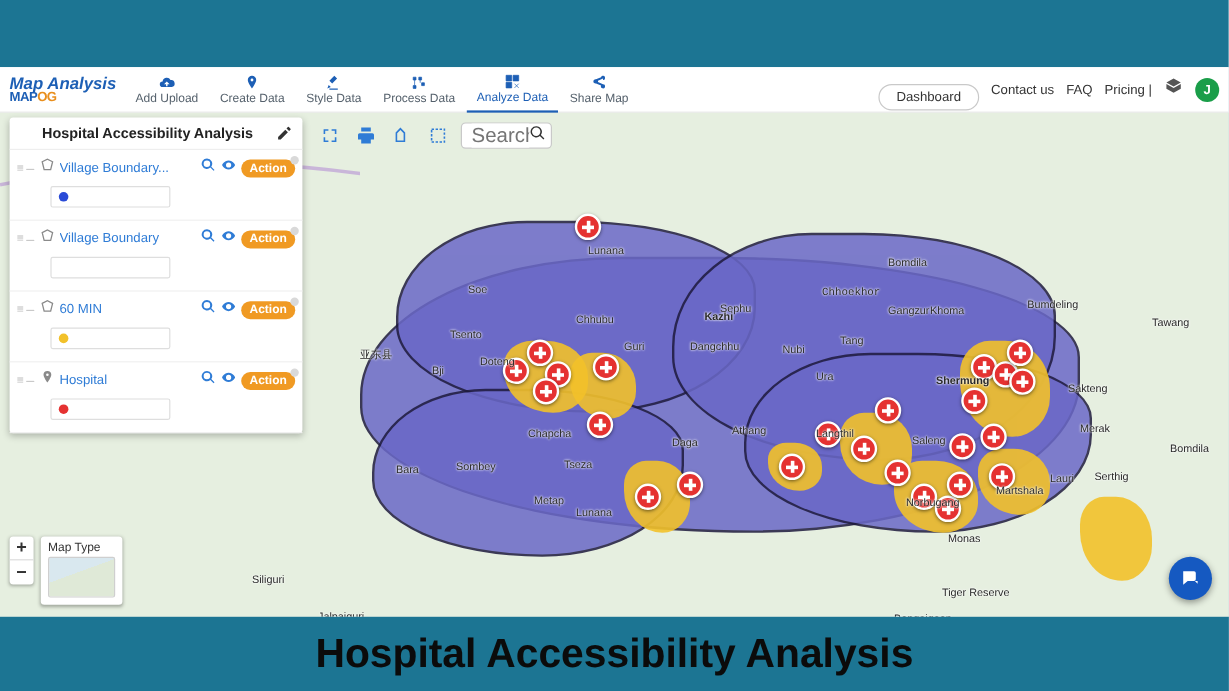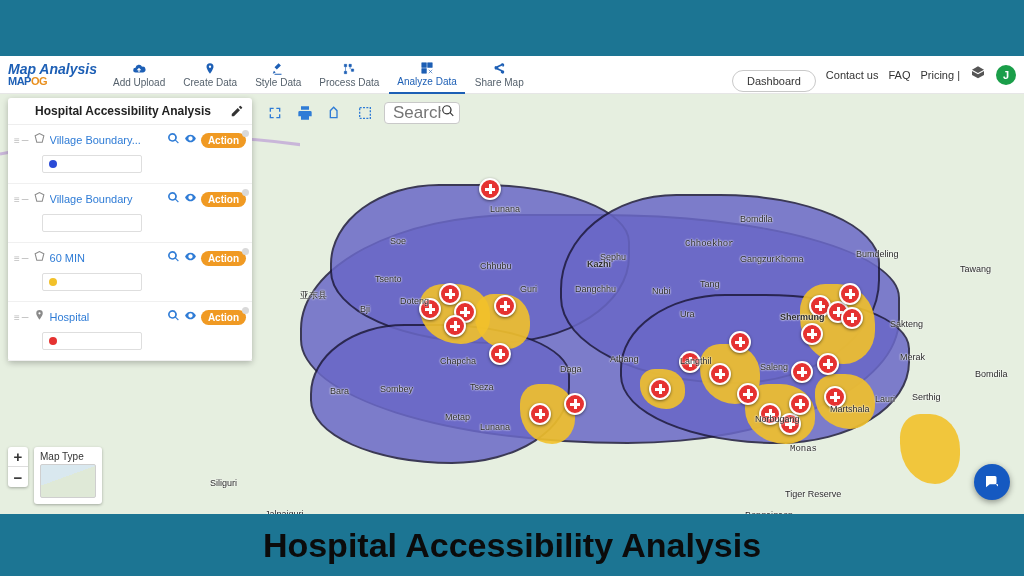--- a/index.html
+++ b/index.html
@@ -233,21 +233,21 @@
           <span class="plab" style="left: 480px; top: 328px;">Lunana</span>
           <span class="plab" style="left: 380px; top: 290px;">Sombey</span>
           <span class="plab" style="left: 330px; top: 292px;">Bara</span>
           <span class="plab" style="left: 755px; top: 320px;">Norbugang</span>
           <span class="plab" style="left: 830px; top: 310px;">Martshala</span>
           <span class="plab" style="left: 960px; top: 170px;">Tawang</span>
           <span class="plab" style="left: 975px; top: 275px;">Bomdila</span>
           <span class="plab" style="left: 210px; top: 384px;">Siliguri</span>
           <span class="plab" style="left: 265px; top: 415px;">Jalpaiguri</span>
           <span class="plab" style="left: 745px; top: 416px;">Bongaigaon</span>
-          <span class="plab" style="left: 790px; top: 350px; font-family: Liberation Mono, monospace;">Monas</span>
+          <span class="plab" style="left: 790px; top: 350px;">Monas</span>
           <span class="plab" style="left: 785px; top: 362px; margin-top: 33px;">Tiger Reserve</span>
           <span class="plab" style="left: 300px; top: 195px;">亚东县</span>
         </div>
 
       <div class="panel">
         <div class="panel-h">
           <span class="title">Hospital Accessibility Analysis</span>
           <svg class="pen" viewBox="0 0 24 24">
               <path d="M3 17.25V21h3.75L17 10.75l-3.75-3.75L3 17.25zM20.7 7a1 1 0 000-1.4l-2.3-2.3a1 1 0 00-1.4 0L15 5.3 18.7 9 20.7 7z" fill="#333"></path>
             </svg>

